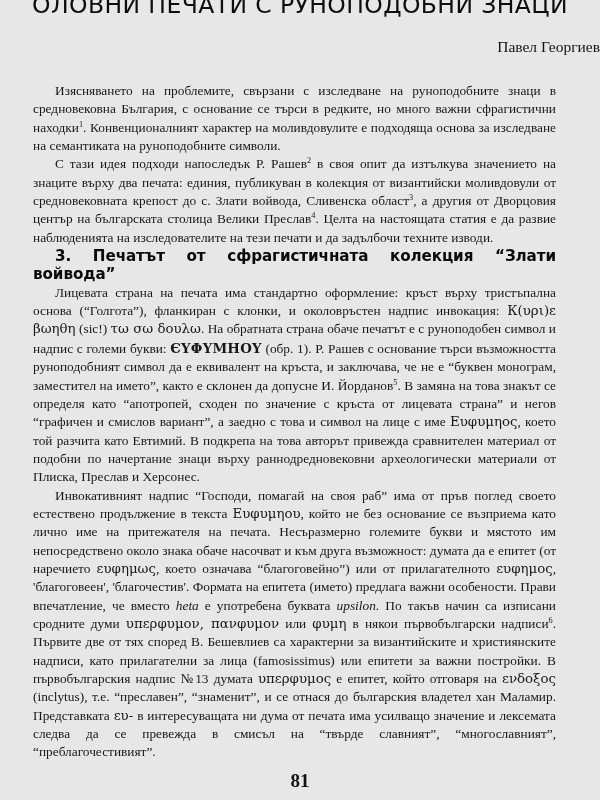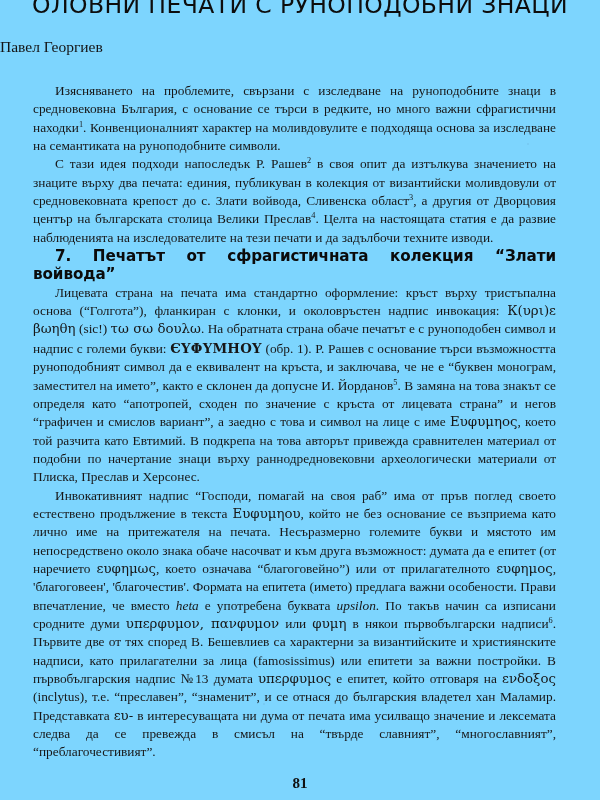--- a/index.html
+++ b/index.html
@@ -14,21 +14,21 @@
     font-family: "Liberation Serif", "DejaVu Serif", serif;
     color: #1b1b1b;
     position: relative;
   }
   .page {
     position: relative;
     width: 600px;
     height: 800px;
     box-sizing: border-box;
     padding: 0 30px;
-    background: #7dd3fc;
+    background: #e5e5e5;
     filter: contrast(1.02);
   }
   .doc-title {
     font-family: "DejaVu Sans", "Liberation Sans", sans-serif;
     font-size: 23.5px;
     font-weight: 400;
     letter-spacing: 0.4px;
     text-align: center;
     color: #0f0f0f;
     margin: 0;
@@ -37,21 +37,21 @@
     top: -6px;
     left: 0;
     right: 0;
     line-height: 1.0;
     white-space: nowrap;
   }
   .author {
     font-family: "Liberation Serif", "DejaVu Serif", serif;
     font-size: 15.5px;
     font-weight: 400;
-    text-align: left;
+    text-align: right;
     position: absolute;
     top: 38px;
     left: 0;
     right: 0;
     color: #161616;
   }
   .body-text {
     position: absolute;
     top: 82px;
     left: 33px;
@@ -91,21 +91,21 @@
     letter-spacing: 0.2px;
   }
   .it { font-style: italic; }
   .page-number {
     position: absolute;
     bottom: 8px;
     left: 0;
     right: 0;
     text-align: center;
     font-family: "Liberation Serif", "DejaVu Serif", serif;
-    font-size: 15px;
+    font-size: 19px;
     font-weight: 700;
     color: #131313;
   }
   .scan-noise {
     position: absolute;
     inset: 0;
     pointer-events: none;
     opacity: 0.035;
     background:
       radial-gradient(circle at 12% 30%, #000 0 1px, transparent 1px),
@@ -122,21 +122,21 @@
   <h1 class="doc-title">ОЛОВНИ ПЕЧАТИ С РУНОПОДОБНИ ЗНАЦИ</h1>
 
   <div class="author">Павел Георгиев</div>
 
   <div class="body-text">
 
     <p class="para"><span>Изясняването на проблемите, свързани с изследване на руноподобните знаци в средновековна България, с основание се търси в редките, но много важни сфрагистични находки</span><sup>1</sup><span>. Конвенционалният характер на моливдовулите е подходяща основа за изследване на семантиката на руноподобните символи.</span></p>
 
     <p class="para"><span>С тази идея подходи напоследък Р. Рашев</span><sup>2</sup><span> в своя опит да изтълкува значението на знаците върху два печата: единия, публикуван в колекция от византийски моливдовули от средновековната крепост до с. Злати войвода, Сливенска област</span><sup>3</sup><span>, а другия от Дворцовия център на българската столица Велики Преслав</span><sup>4</sup><span>. Целта на настоящата статия е да развие наблюденията на изследователите на тези печати и да задълбочи техните изводи.</span></p>
 
-    <p class="para section-head">7. Печатът от сфрагистичната колекция “Злати войвода”</p>
+    <p class="para section-head">3. Печатът от сфрагистичната колекция “Злати войвода”</p>
 
     <p class="para"><span>Лицевата страна на печата има стандартно оформление: кръст върху тристъпална основа (“Голгота”), фланкиран с клонки, и околовръстен надпис инвокация: </span><span class="gr">К(υρι)ε βωηθη</span><span> (sic!) </span><span class="gr">τω σω δουλω</span><span>. На обратната страна обаче печатът е с руноподобен символ и надпис с големи букви: </span><span class="gr-bold">ЄΥΦΥΜΗΟΥ</span><span> (обр. 1). Р. Рашев с основание търси възможността руноподобният символ да е еквивалент на кръста, и заключава, че не е “буквен монограм, заместител на името”, както е склонен да допусне И. Йорданов</span><sup>5</sup><span>. В замяна на това знакът се определя като “апотропей, сходен по значение с кръста от лицевата страна” и негов “графичен и смислов вариант”, а заедно с това и символ на лице с име </span><span class="gr">Ευφυμηος</span><span>, което той разчита като Евтимий. В подкрепа на това авторът привежда сравнителен материал от подобни по начертание знаци върху раннодредновековни археологически материали от Плиска, Преслав и Херсонес.</span></p>
 
     <p class="para"><span>Инвокативният надпис “Господи, помагай на своя раб” има от пръв поглед своето естествено продължение в текста </span><span class="gr">Ευφυμηου</span><span>, който не без основание се възприема като лично име на притежателя на печата. Несъразмерно големите букви и мястото им непосредствено около знака обаче насочват и към друга възможност: думата да е епитет (от наречието </span><span class="gr">ευφημως</span><span>, което означава “благоговейно”) или от прилагателното </span><span class="gr">ευφημος</span><span>, 'благоговеен', 'благочестив'. Формата на епитета (името) предлага важни особености. Прави впечатление, че вместо </span><span class="it">heta</span><span> е употребена буквата </span><span class="it">upsilon</span><span>. По такъв начин са изписани сродните думи </span><span class="gr">υπερφυμον, πανφυμον</span><span> или </span><span class="gr">φυμη</span><span> в някои първобългарски надписи</span><sup>6</sup><span>. Първите две от тях според В. Бешевлиев са характерни за византийските и християнските надписи, като прилагателни за лица (famosissimus) или епитети за важни постройки. В първобългарския надпис №13 думата </span><span class="gr">υπερφυμος</span><span> е епитет, който отговаря на </span><span class="gr">ενδοξος</span><span> (inclytus), т.е. “преславен”, “знаменит”, и се отнася до българския владетел хан Маламир. Представката </span><span class="gr">ευ-</span><span> в интересуващата ни дума от печата има усилващо значение и лексемата следва да се превежда в смисъл на “твърде славният”, “многославният”, “преблагочестивият”.</span></p>
 
 
   </div>
 
   <div class="page-number">81</div>
 

